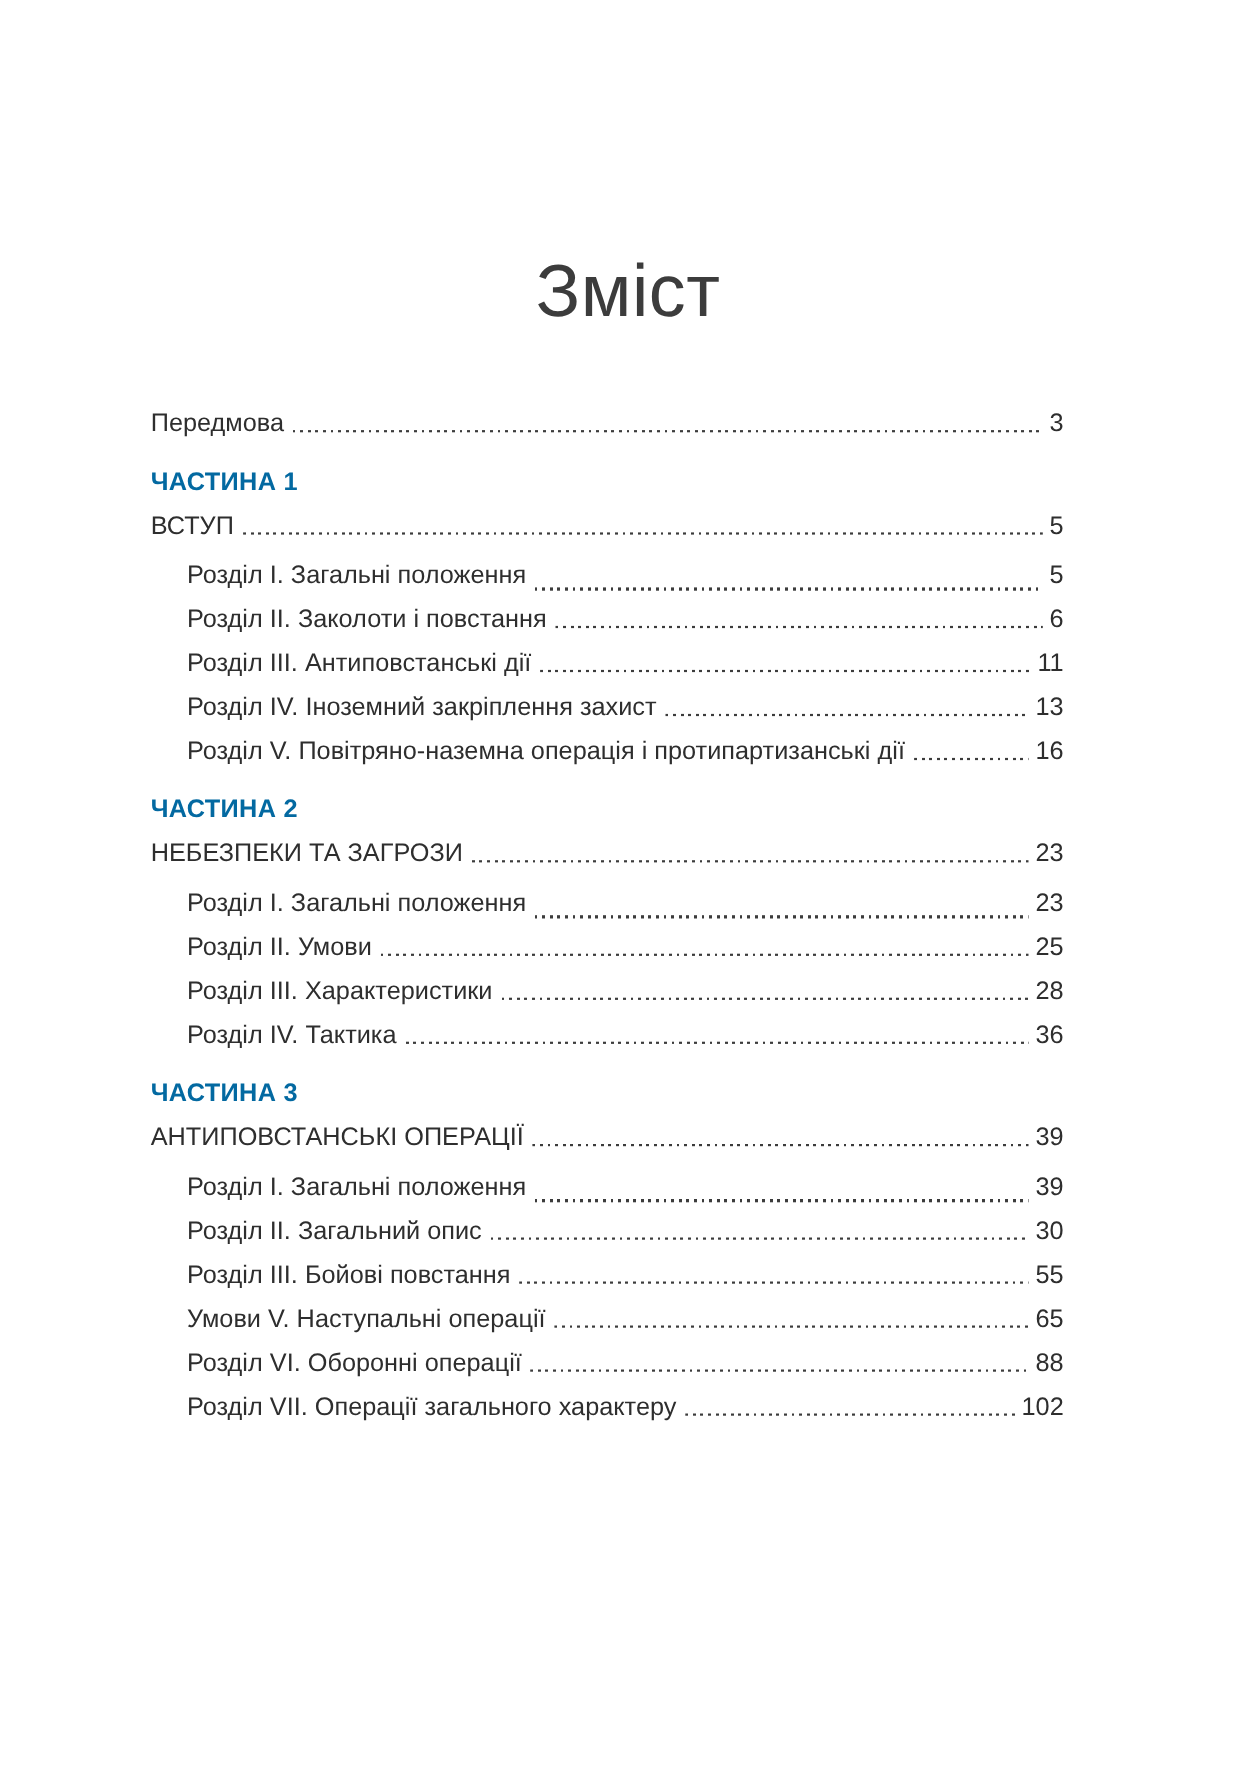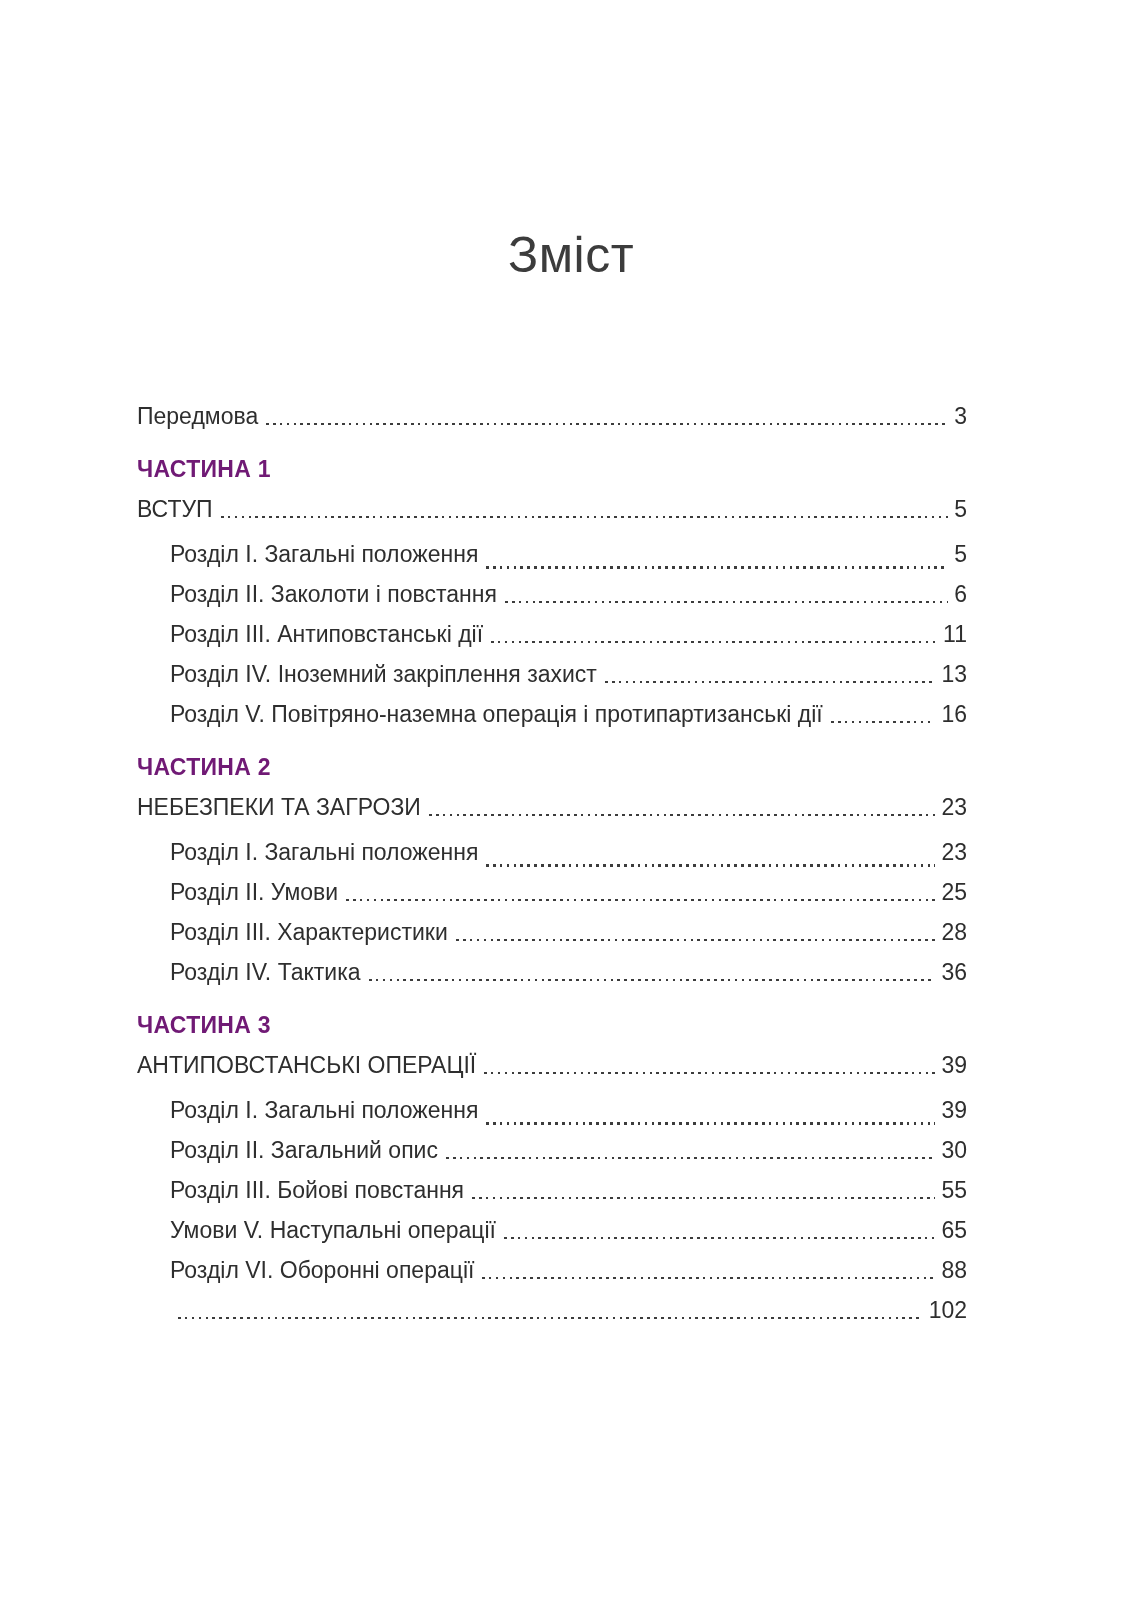--- a/index.html
+++ b/index.html
@@ -15,29 +15,29 @@
     font-family: "Liberation Sans", sans-serif;
     color: #2e2e2e;
     overflow: hidden;
   }
   .doc-title {
     position: absolute;
     top: 226px;
     left: 0;
     width: 100%;
     text-align: center;
-    font-size: 50px;
+    font-size: 67px;
     font-weight: 300;
     letter-spacing: 0.5px;
     color: #3c3c3c;
     margin: 0;
   }
   .toc {
     position: absolute;
-    top: 396px;
+    top: 364px;
     left: 137px;
     width: 830px;
   }
   .row {
     display: flex;
     height: 40px;
     line-height: 40px;
     font-size: 23px;
   }
   .row .label {
@@ -51,21 +51,21 @@
     height: 2.6px;
     margin: 26.5px 6px 0 8px;
     background-image: repeating-linear-gradient(
       to right,
       #3c3c3c 0px, #3c3c3c 2.6px,
       transparent 2.6px, transparent 6.9px
     );
   }
   .row.part {
     font-weight: bold;
-    color: #701a75;
+    color: #0369a1;
     margin-top: 13px;
     letter-spacing: 0.3px;
   }
   .row.section {
     padding-left: 33px;
   }
   .row.chapter + .row.section {
     margin-top: 5px;
     align-items: center;
   }
@@ -170,17 +170,18 @@
         <span class="label">Умови V. Наступальні операції</span>
         <span class="leader"></span>
         <span class="page-num">65</span>
       </div>
       <div class="row section">
         <span class="label">Розділ VI. Оборонні операції</span>
         <span class="leader"></span>
         <span class="page-num">88</span>
       </div>
       <div class="row section">
+        <span class="label">Розділ VII. Операції загального характеру</span>
         <span class="leader"></span>
         <span class="page-num">102</span>
       </div>
     </div>
 </div>
 
 </body></html>

